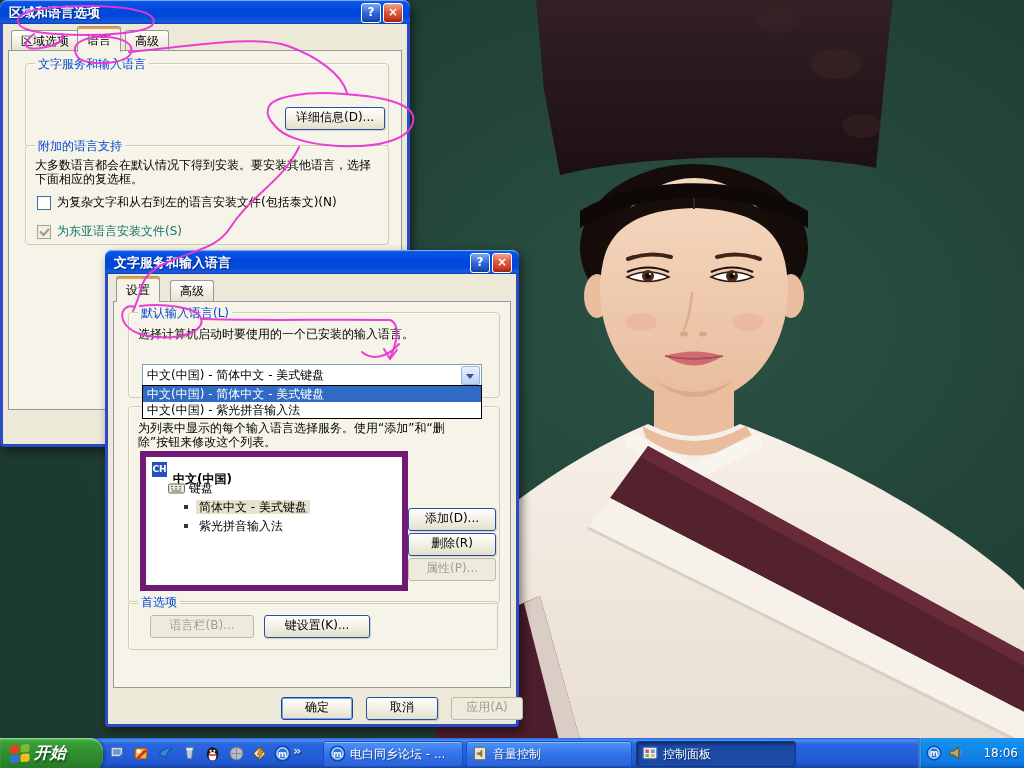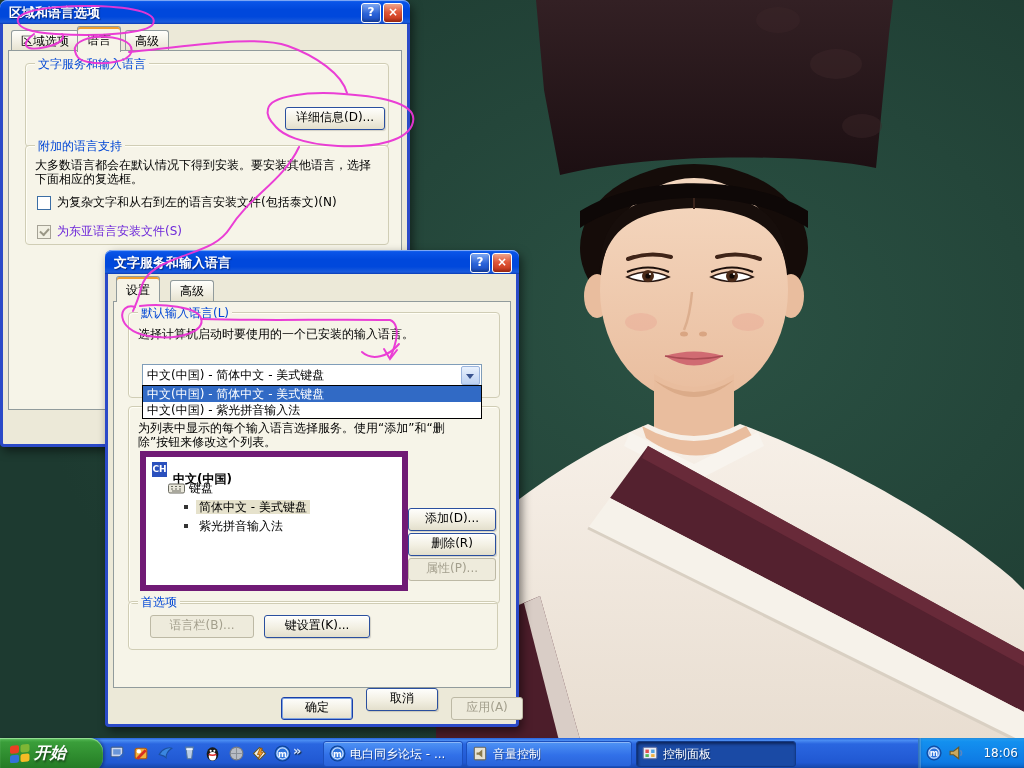--- a/index.html
+++ b/index.html
@@ -327,21 +327,21 @@
       <span class="glab" style="left:26px;top:5px;">文字服务和输入语言</span>
       <span class="xbtn" style="left:276px;top:56px;width:98px;height:21px;">详细信息(D)...</span>
 
       <div class="gbox" style="left:16px;top:94px;width:362px;height:98px;"></div>
       <span class="glab" style="left:26px;top:87px;">附加的语言支持</span>
       <span class="txt" style="left:26px;top:107px;">大多数语言都会在默认情况下得到安装。要安装其他语言，选择</span>
       <span class="txt" style="left:26px;top:121px;">下面相应的复选框。</span>
       <span class="cb" style="left:28px;top:145px;"></span>
       <span class="txt" style="left:48px;top:144px;">为复杂文字和从右到左的语言安装文件(包括泰文)(N)</span>
       <span class="cb dis checked" style="left:28px;top:174px;"></span>
-      <span class="txt" style="left:48px;top:173px;color:#6d28d9;">为东亚语言安装文件(S)</span>
+      <span class="txt" style="left:48px;top:173px;color:#0f766e;">为东亚语言安装文件(S)</span>
     </div>
   </div>
 
   <div class="dlg" style="left:105px;top:250px;width:408px;height:474px;z-index:20;">
     <div class="tbar">
       <span class="ttl">文字服务和输入语言</span>
       <span class="tbb help" style="right:29px;">?</span>
       <span class="tbb close" style="right:7px;">×</span>
     </div>
     <div class="tab active" style="left:8px;">设置</div>
@@ -386,21 +386,21 @@
       <span class="xbtn" style="left:294px;top:231px;width:86px;height:21px;">删除(R)</span>
       <span class="xbtn dis" style="left:294px;top:256px;width:86px;height:21px;">属性(P)...</span>
 
       <div class="gbox" style="left:14px;top:299px;width:368px;height:47px;"></div>
       <span class="glab" style="left:24px;top:292px;">首选项</span>
       <span class="xbtn dis" style="left:36px;top:313px;width:102px;height:21px;">语言栏(B)...</span>
       <span class="xbtn" style="left:150px;top:313px;width:104px;height:21px;">键设置(K)...</span>
     </div>
 
     <span class="xbtn def" style="left:173px;top:447px;width:70px;height:21px;">确定</span>
-    <span class="xbtn" style="left:258px;top:438px;width:70px;height:21px;font-family:Liberation Serif, serif;">取消</span>
+    <span class="xbtn" style="left:258px;top:447px;width:70px;height:21px;font-family:Liberation Serif, serif;">取消</span>
     <span class="xbtn dis" style="left:343px;top:447px;width:70px;height:21px;">应用(A)</span>
   </div>
 
   <svg class="anno" width="1024" height="768" viewBox="0 0 1024 768">
     <g fill="none" stroke="#ea35d5" stroke-width="2" stroke-linecap="round" opacity=".95">
       <path d="M18 22 C14 11 52 5 94 6 C138 7 158 14 153 24 C148 33 100 37 56 34 C28 32 20 28 18 22"></path>
       <path d="M34 34 C20 44 24 52 46 47 C60 44 66 38 62 34"></path>
       <path d="M75 51 C73 41 90 36 106 37 C124 38 134 44 131 53 C128 62 104 65 88 62 C78 60 76 56 75 51"></path>
       <path d="M129 52 C180 48 254 34 288 46 C316 56 342 74 347 93"></path>
       <path d="M268 109 C270 96 308 91 344 94 C388 97 417 105 413 122 C409 140 378 148 338 146 C300 144 282 134 276 127 C270 121 266 115 268 109"></path>

